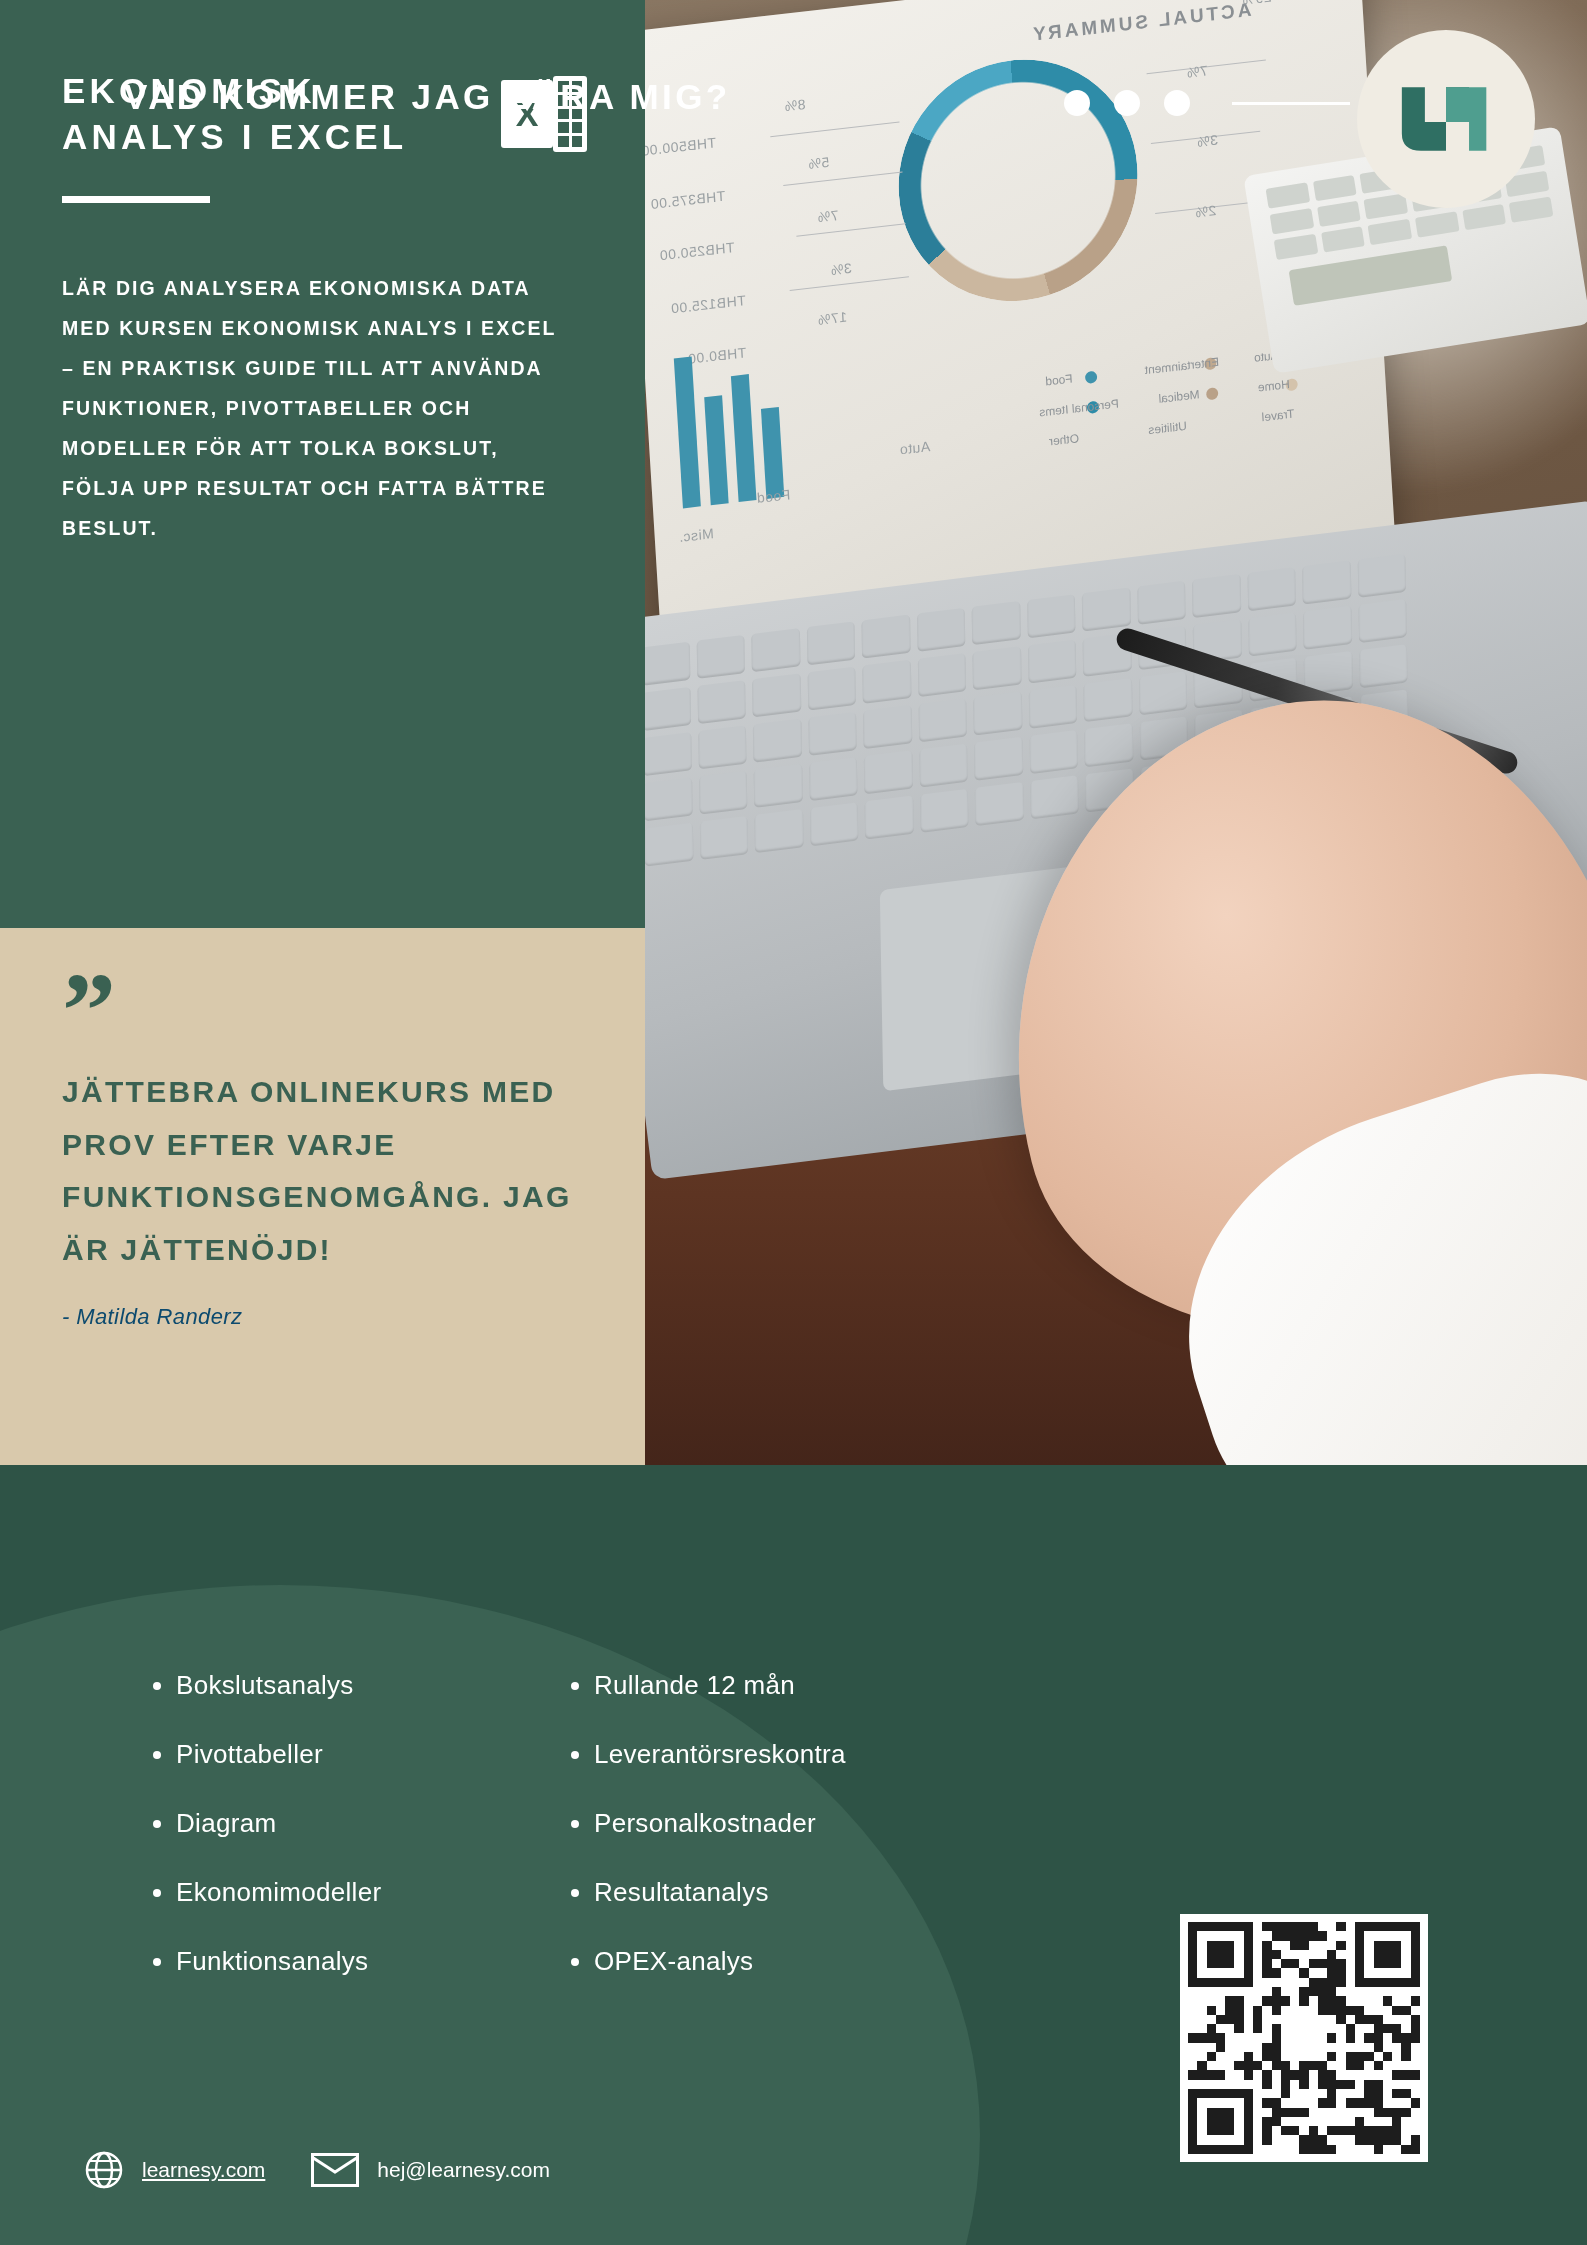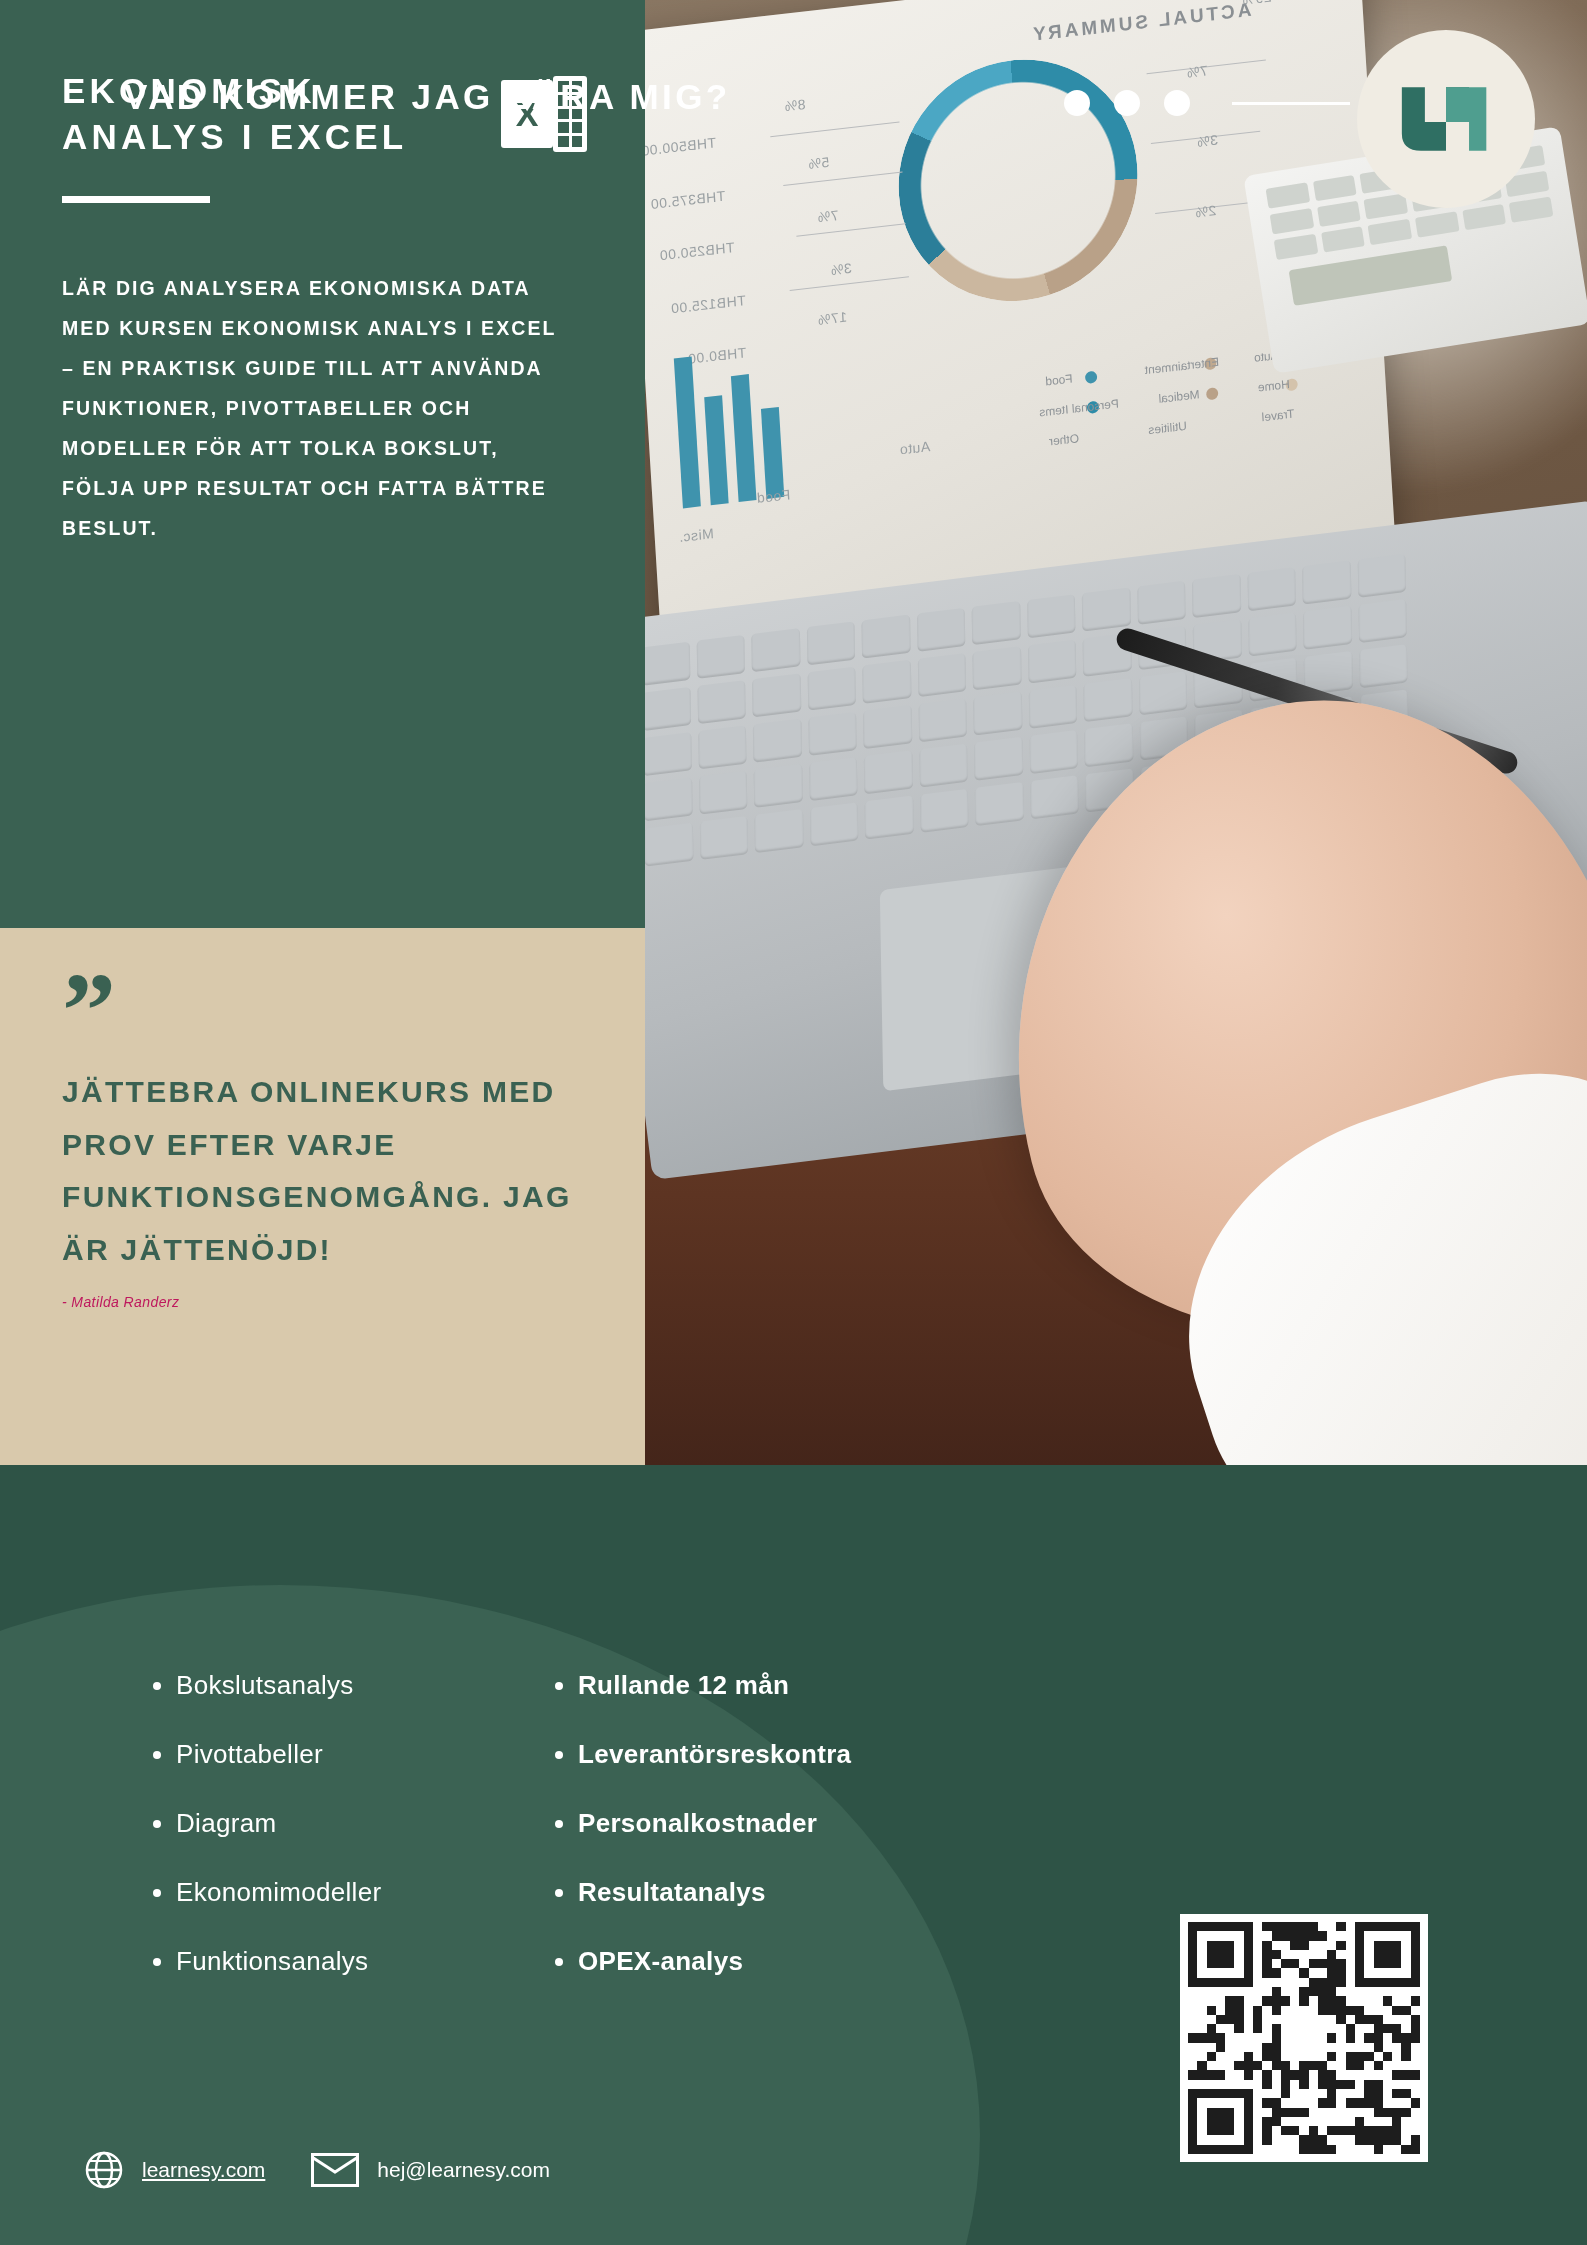--- a/index.html
+++ b/index.html
@@ -114,23 +114,23 @@
   .quote-text {
     margin-top: 18px;
     color: #3a6152;
     font-size: 30px;
     font-weight: bold;
     letter-spacing: 2.3px;
     line-height: 1.75;
     text-transform: uppercase;
   }
   .quote-author {
-    margin-top: 18px;
-    color: #be185d;
-    font-size: 14px;
+    margin-top: 28px;
+    color: #0c4a6e;
+    font-size: 22px;
     font-style: italic;
     letter-spacing: 0.4px;
   }
 
   
   .photo {
     position: absolute;
     left: 645px; top: 0;
     width: 942px;
     height: 1465px;
@@ -318,21 +318,21 @@
     display: flex;
     align-items: center;
     gap: 24px;
   }
   .dots-row .dot { width: 26px; height: 26px; border-radius: 50%; background: #ffffff; }
   .dots-row .line { width: 118px; height: 3px; background: #ffffff; margin-left: 18px; }
 
   .col-list { position: absolute; color: #ffffff; font-size: 26px; line-height: 1; }
   .col-list li { margin-bottom: 43px; letter-spacing: 0.3px; }
   .col-1 { left: 150px; top: 1672px; }
-  .col-2 { left: 552px; top: 1672px; font-weight: bold; }
+  .col-2 { left: 568px; top: 1672px; }
   ul.col-list { list-style: disc; padding-left: 26px; }
 
   .info-block { position: absolute; left: 1172px; top: 1630px; width: 330px; text-align: center; }
   .info-title {
     color: #e39b2f;
     font-size: 31px;
     font-weight: bold;
     letter-spacing: 2.6px;
     line-height: 1.35;
     text-transform: uppercase;

